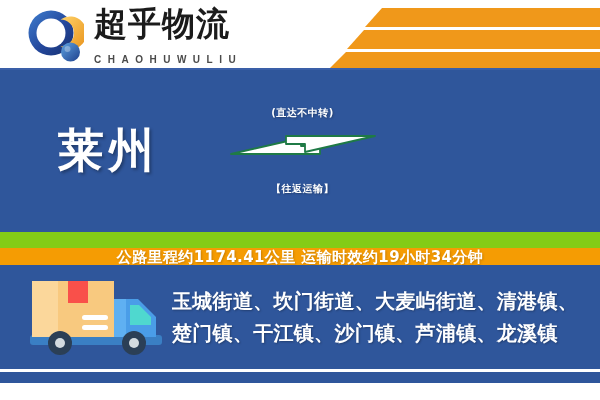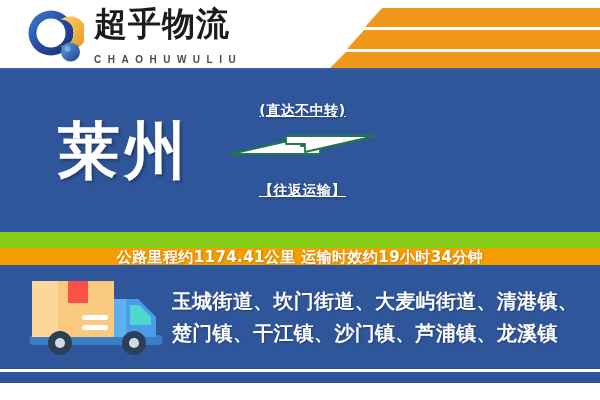--- a/index.html
+++ b/index.html
@@ -94,21 +94,21 @@
     top: 70px;
     width: 600px;
     height: 162px;
     background: #2f569b;
   }
   .city {
     position: absolute;
     top: 50%;
     transform: translateY(-50%);
     font-family: Liberation Serif, serif;
-    font-size: 62px;
+    font-size: 46px;
     font-weight: bold;
     color: #ffffff;
     letter-spacing: 4px;
     white-space: nowrap;
     text-shadow: 2px 2px 3px rgba(0,0,0,0.30);
   }
   .city-origin { left: 58px; }
   .city-dest   { left: 398px; }
 
   .route-mid {
@@ -117,27 +117,26 @@
     top: 0;
     width: 155px;
     height: 162px;
     display: flex;
     flex-direction: column;
     align-items: center;
     justify-content: center;
   }
   .route-note {
     font-family: "DejaVu Sans", "Liberation Sans", sans-serif;
-    font-size: 14px;
+    font-size: 10px;
     font-weight: bold;
     color: #ffffff;
     white-space: nowrap;
     letter-spacing: 0.5px;
     text-shadow: 1px 1px 2px rgba(0,0,0,0.28);
-    text-decoration: underline;
   }
   .route-note-top    { margin-bottom: 6px; }
   .route-note-bottom { margin-top: 22px; }
   .arrow-wrap { line-height: 0; }
 
   
   .infobar {
     position: absolute;
     left: 0;
     top: 248px;

